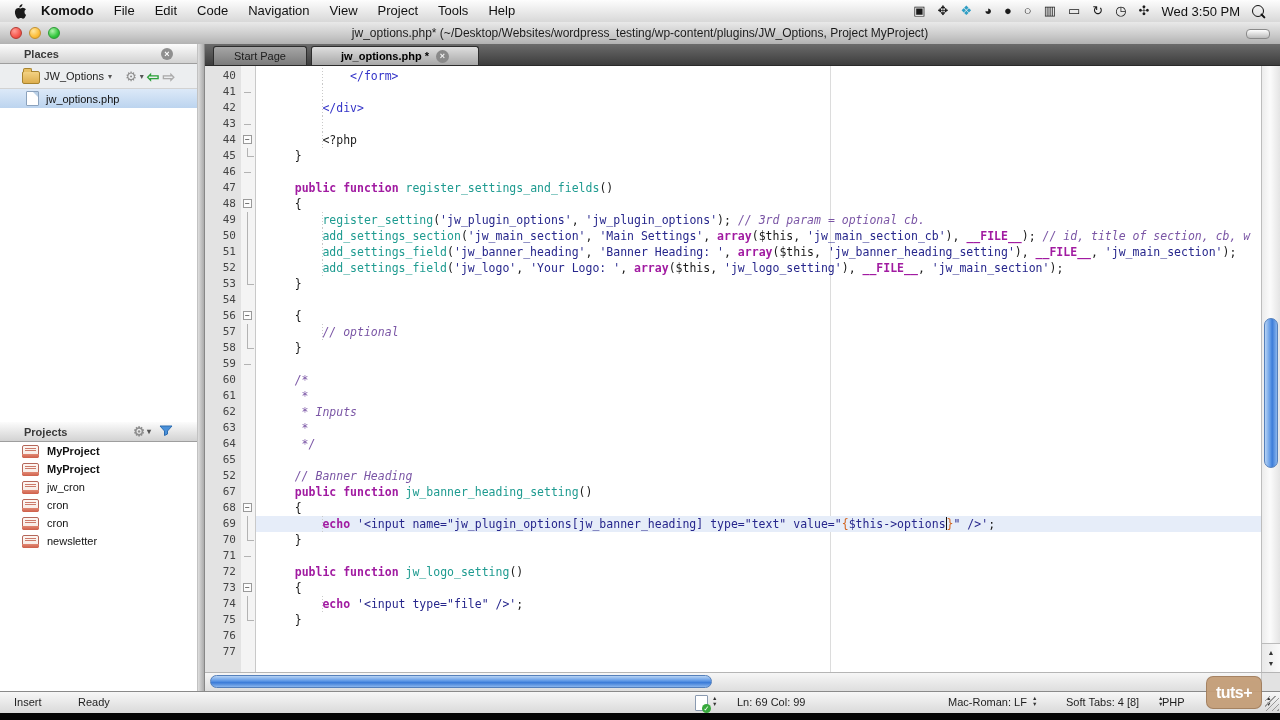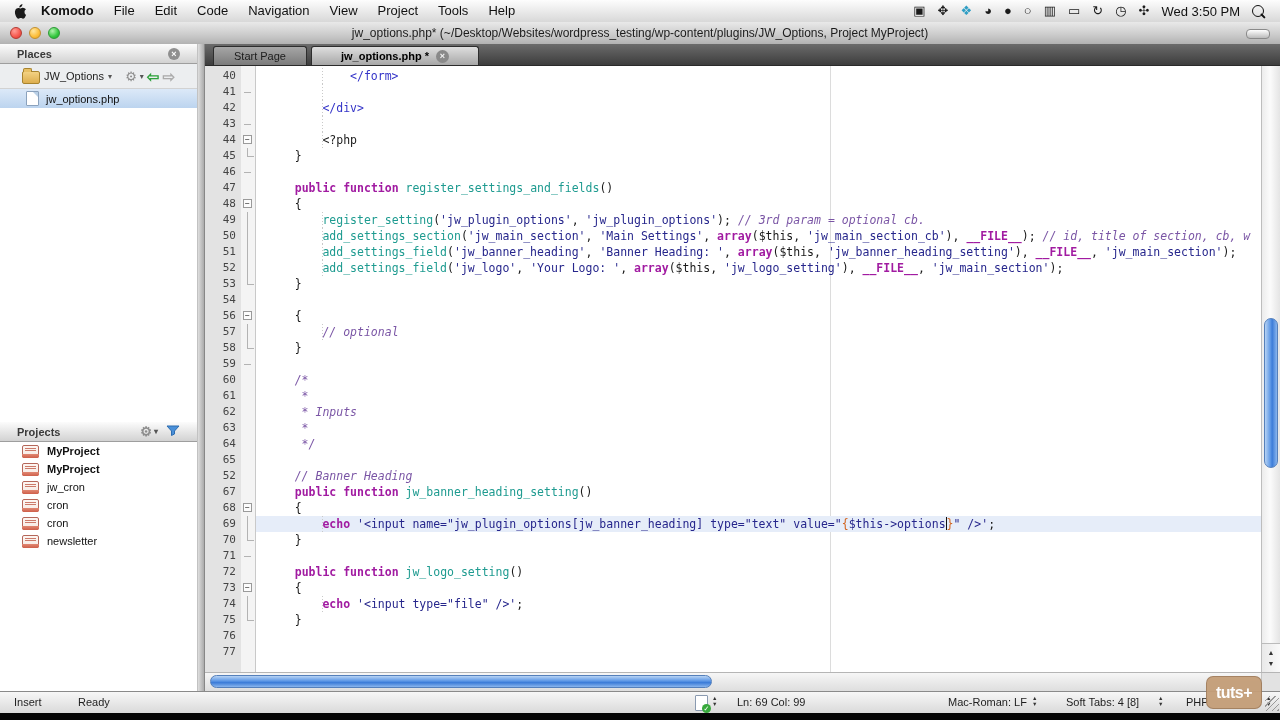--- a/index.html
+++ b/index.html
@@ -28,21 +28,21 @@
   .light.green{background:radial-gradient(circle at 35% 30%,#b2f2ae,#34c83e 60%,#1fa12e);border:1px solid #2c9a35;box-sizing:border-box;}
   .wtitle{display:block;text-align:center;line-height:22px;font-size:12px;color:#1c1c1c;
     white-space:nowrap;overflow:hidden;}
   .pill{position:absolute;right:10px;top:7px;width:22px;height:8px;border-radius:4px;
     background:linear-gradient(#fff,#bbb);border:1px solid #8a8a8a;}
   
   .sidebar{position:absolute;top:44px;bottom:29px;left:0;width:197px;background:#fff;
     display:flex;flex-direction:column;overflow:hidden;}
   .panel-header{height:19px;flex:none;background:linear-gradient(#fcfcfc,#d2d2d2);
     border-bottom:1px solid #9e9e9e;display:flex;align-items:center;
-    font-size:11px;font-weight:bold;color:#3a3a3a;padding:0 17px;}
+    font-size:11px;font-weight:bold;color:#3a3a3a;padding:0 24px;}
   .panel-close{margin-left:auto;width:12px;height:12px;border-radius:50%;background:#8f8f8f;
     color:#fff;font-size:9px;line-height:12px;text-align:center;font-weight:bold;}
   .places-toolbar{height:24px;flex:none;display:flex;align-items:center;background:#eceef0;
     border-bottom:1px solid #d2d2d2;padding:0 22px;font-size:11px;color:#222;gap:4px;}
   .folder-ic{width:16px;height:11px;background:linear-gradient(#f3d283,#ddae4e);
     border:1px solid #a8842f;border-radius:2px;position:relative;margin-top:2px;}
   .folder-ic::before{content:"";position:absolute;top:-4px;left:0;width:7px;height:3px;
     background:#e8c065;border:1px solid #a8842f;border-bottom:none;border-radius:2px 2px 0 0;}
   .caret{font-size:8px;color:#555;}
   .tb-right{margin-left:auto;display:flex;align-items:center;gap:3px;}
@@ -530,21 +530,21 @@
     <span class="sb" style="left:948px;">Mac-Roman: LF</span>
     <span class="stepper" style="left:1032px;">
         <span>▲</span>
         <span>▼</span>
       </span>
     <span class="sb" style="left:1066px;">Soft Tabs: 4 [8]</span>
     <span class="stepper" style="left:1158px;">
         <span>▲</span>
         <span>▼</span>
       </span>
-    <span class="sb" style="left:1186px;text-align:center;">PHP</span>
+    <span class="sb" style="left:1162px;text-align:center;">PHP</span>
     <span class="stepper" style="left:1266px;">
         <span>▲</span>
         <span>▼</span>
       </span>
     <span class="grip"></span>
   </div>
   <div class="bottomstrip"></div>
   <div class="tuts-badge">tuts+</div>
 
 </div>

